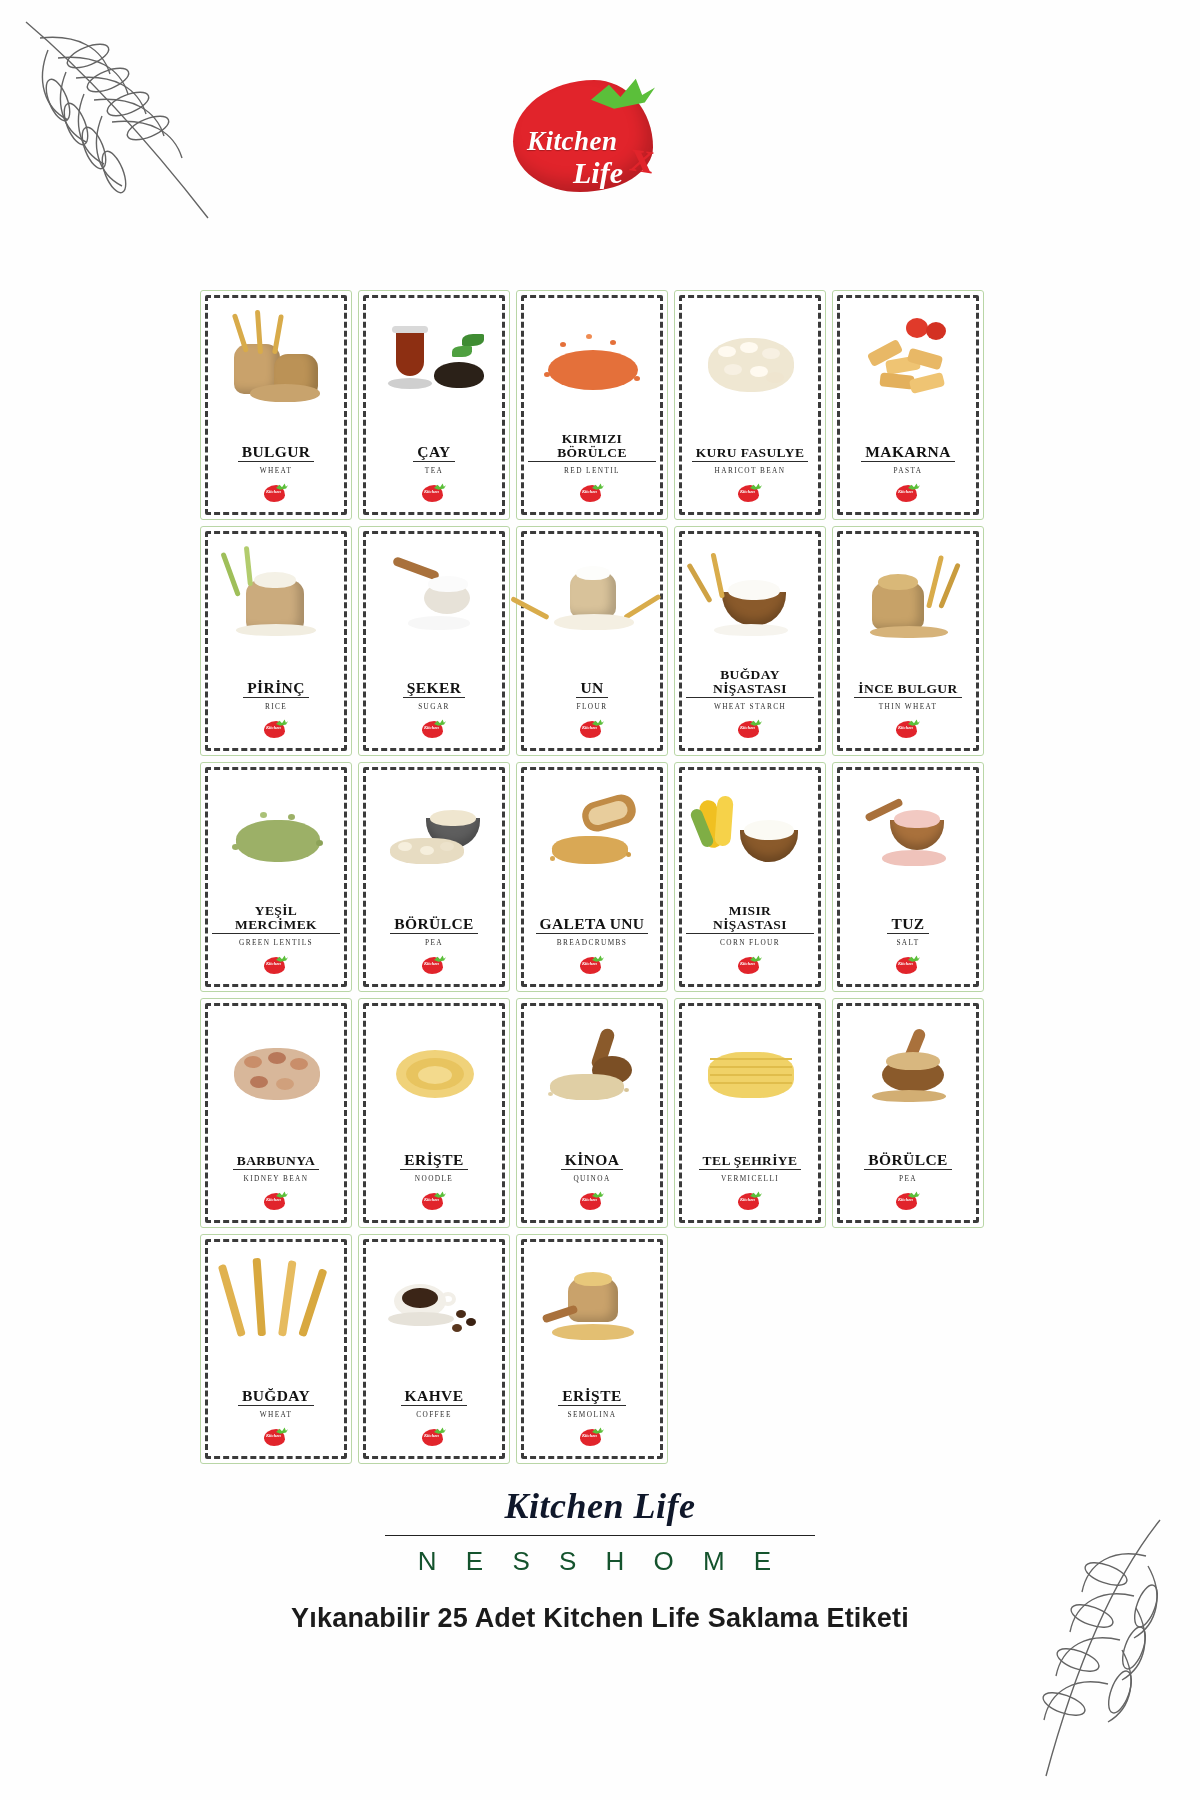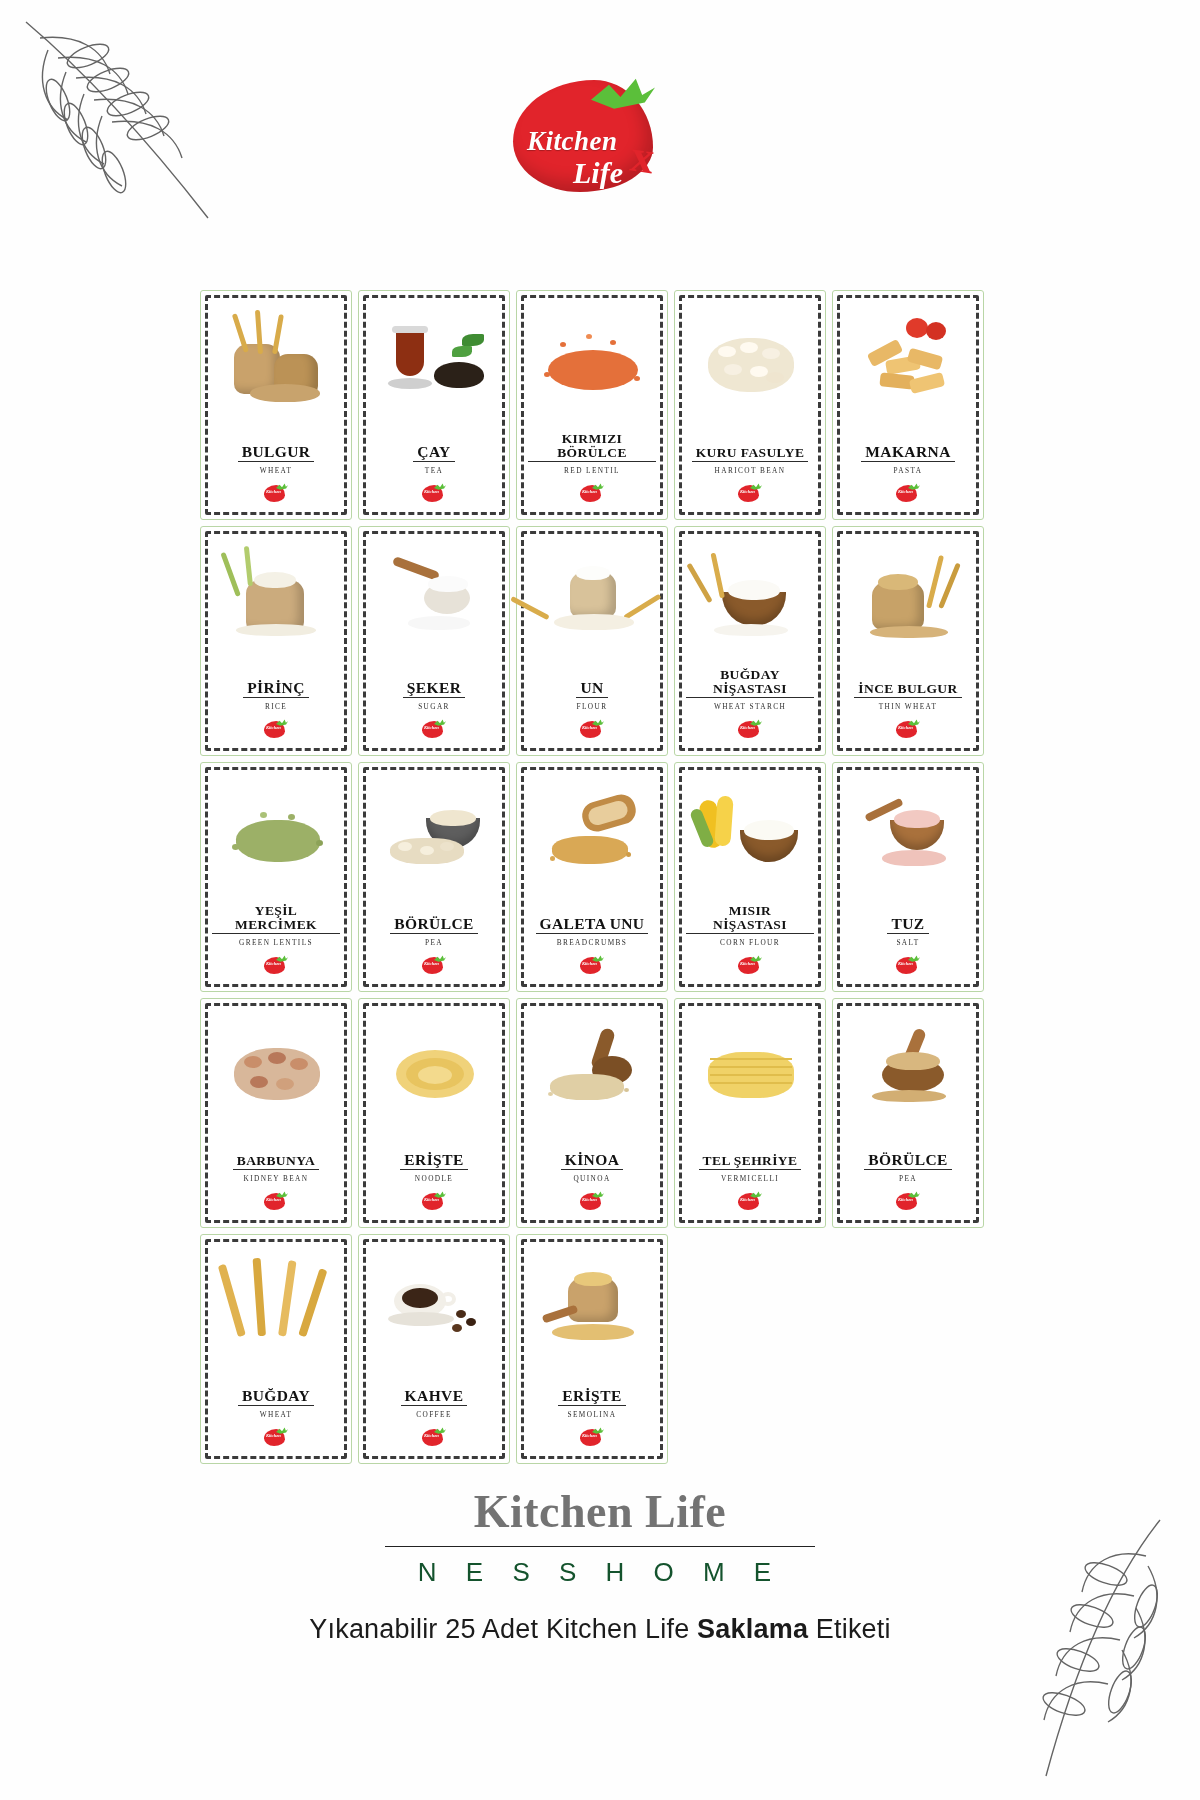--- a/index.html
+++ b/index.html
@@ -157,23 +157,24 @@
   }
 
   
   .footer {
     position: absolute;
     left: 0; right: 0; top: 1485px;
     text-align: center;
   }
   .footer-script {
     font-family: "Liberation Serif", serif;
+    font-style: italic;
     font-weight: bold;
-    font-size: 46px;
-    color: #737373;
+    font-size: 36px;
+    color: #0f172a;
     letter-spacing: .5px;
   }
   .footer-rule {
     width: 430px; height: 1px;
     background: #222;
     margin: 8px auto 10px;
   }
   .footer-sub {
     font-family: "Liberation Sans", sans-serif;
     font-size: 26px;
@@ -181,21 +182,21 @@
     color: #14532d;
   }
   .footer-desc {
     margin-top: 26px;
     font-family: "Liberation Sans", sans-serif;
     font-size: 27px;
     color: #1b1b1b;
     letter-spacing: .2px;
   }
   .footer-desc b { font-weight: bold; }
-  .footer-desc span.light { font-weight: normal; margin-top: 32px; }
+  .footer-desc span.light { font-weight: bold; margin-top: 32px; }
 
   
   .sack {
     position: absolute; background: #c9a26b;
     border-radius: 14px 14px 10px 10px;
     box-shadow: inset -6px -4px 8px rgba(0,0,0,.18);
   }
   .bowl {
     position: absolute; background: #8a5a2b;
     border-radius: 0 0 60px 60px;

